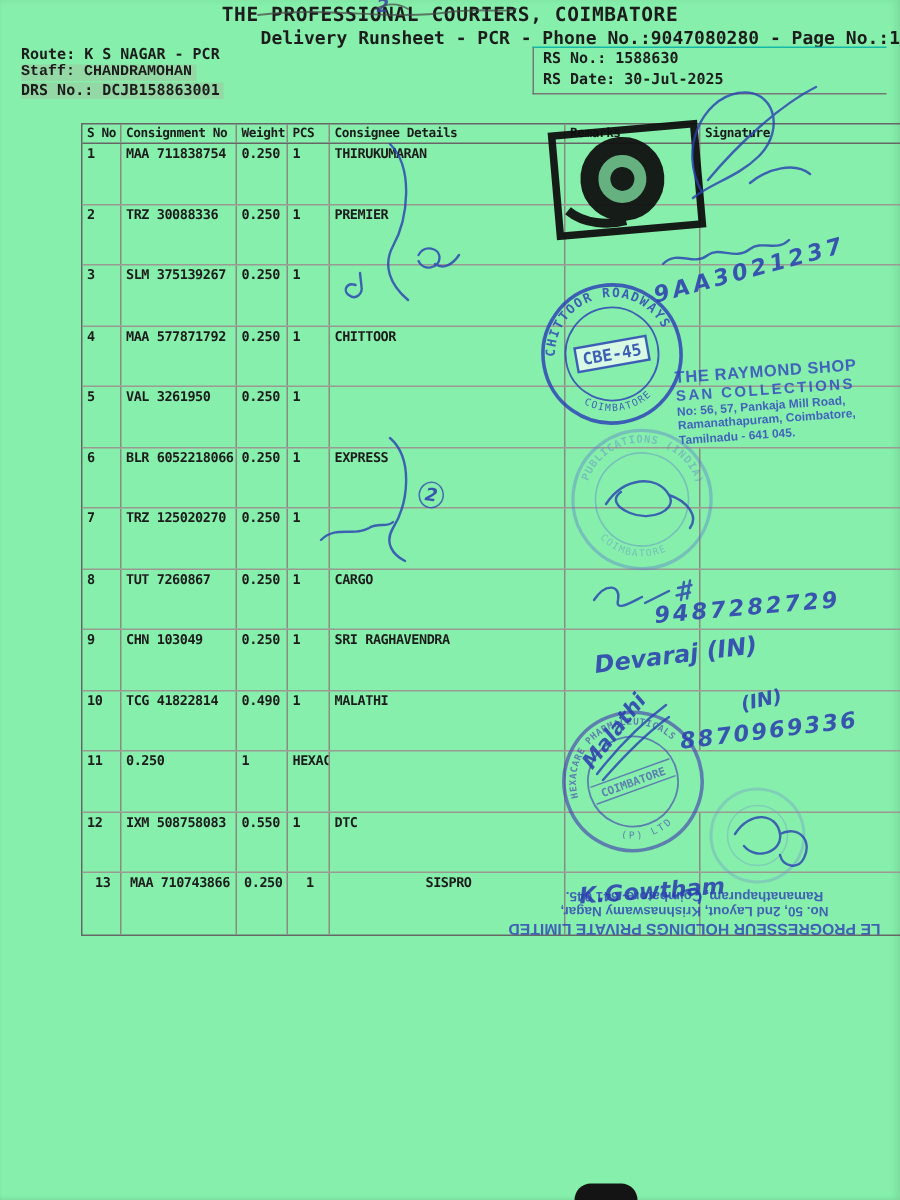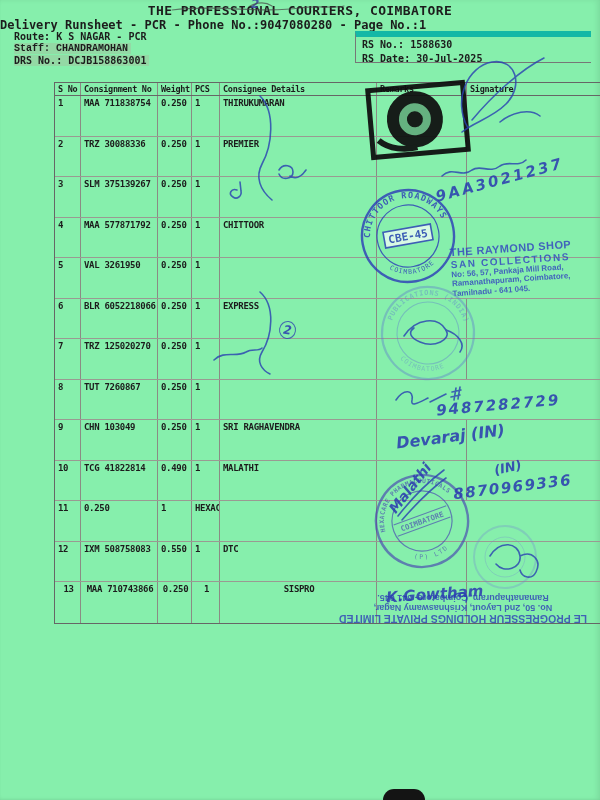--- a/index.html
+++ b/index.html
@@ -4,26 +4,26 @@
 <style>
   * { margin:0; padding:0; box-sizing:border-box; }
   html,body { width:600px; height:800px; background:#ffffff; }
   .page {
     position:relative; width:600px; height:800px;
     background:#86efac; overflow:hidden;
     font-family:"DejaVu Sans Mono", monospace; color:#1c1c1c;
     box-shadow: inset -3px 0 5px rgba(0,0,0,.07), inset 0 -1px 2px rgba(0,0,0,.04);
   }
   .title { position:absolute; top:3px; left:0; width:100%; text-align:center; font-size:13px; font-weight:bold; letter-spacing:.4px; }
-  .subtitle { position:absolute; top:18px; left:0; width:100%; text-align:left; font-size:12px; font-weight:bold; }
+  .subtitle { position:absolute; top:18px; left:0; width:100%; text-align:right; font-size:12px; font-weight:bold; }
 
   .iline { position:absolute; left:14px; font-size:10px; font-weight:bold; white-space:pre;text-align:center; }
   .hl { background:rgba(176,172,152,.32); padding:0 3px 0 0; }
   .rs-box { position:absolute; left:355px; top:31px; width:236px; height:32px;
-            border-top:6px solid #14b8a6; border-bottom:1px solid #777; border-left:1px solid #777; }
+            border-top:1px solid #14b8a6; border-bottom:1px solid #777; border-left:1px solid #777; }
   .rs-box .iline { left:6px; }
 
   .table { position:absolute; left:14px; top:82px; width:576px; border:1px solid #666; background:transparent;margin-left:40px; }
   .thead, .trow { display:grid; grid-template-columns:26px 77px 34px 28px 157px 90px 1fr; }
   .thead { height:13px; border-bottom:1px solid #666; }
   .thead .c { font-size:8.5px; padding-top:1px; }
   .trow { height:40.5px; border-bottom:1px solid #9a9a92; }
   .trow:last-child { border-bottom:none;text-align:center; }
   .c { border-right:1px solid #8b8b84; padding:2px 1px 0 3px; font-size:9px; font-weight:bold; letter-spacing:-.3px; overflow:hidden; white-space:nowrap; }
   .c.last { border-right:none; }
@@ -138,20 +138,21 @@
       <div class="c">1</div>
       <div class="c"></div>
       <div class="c"></div>
       <div class="c last"></div>
     </div>
     <div class="trow">
       <div class="c">8</div>
       <div class="c">TUT 7260867</div>
       <div class="c">0.250</div>
       <div class="c">1</div>
+      <div class="c">CARGO</div>
       <div class="c"></div>
       <div class="c last"></div>
     </div>
     <div class="trow">
       <div class="c">9</div>
       <div class="c">CHN 103049</div>
       <div class="c">0.250</div>
       <div class="c">1</div>
       <div class="c">SRI RAGHAVENDRA</div>
       <div class="c"></div>

